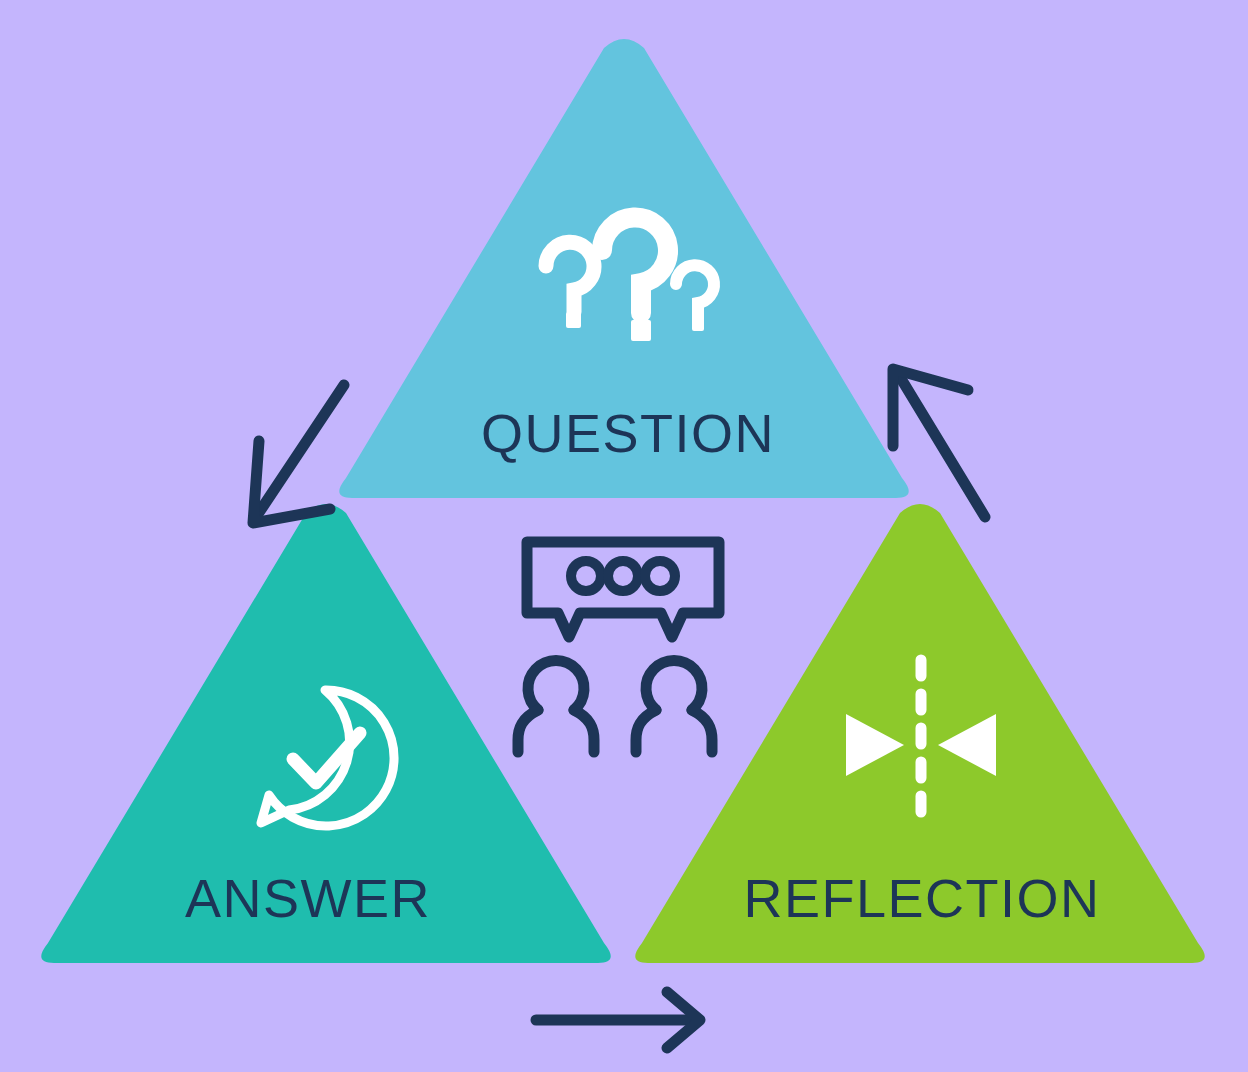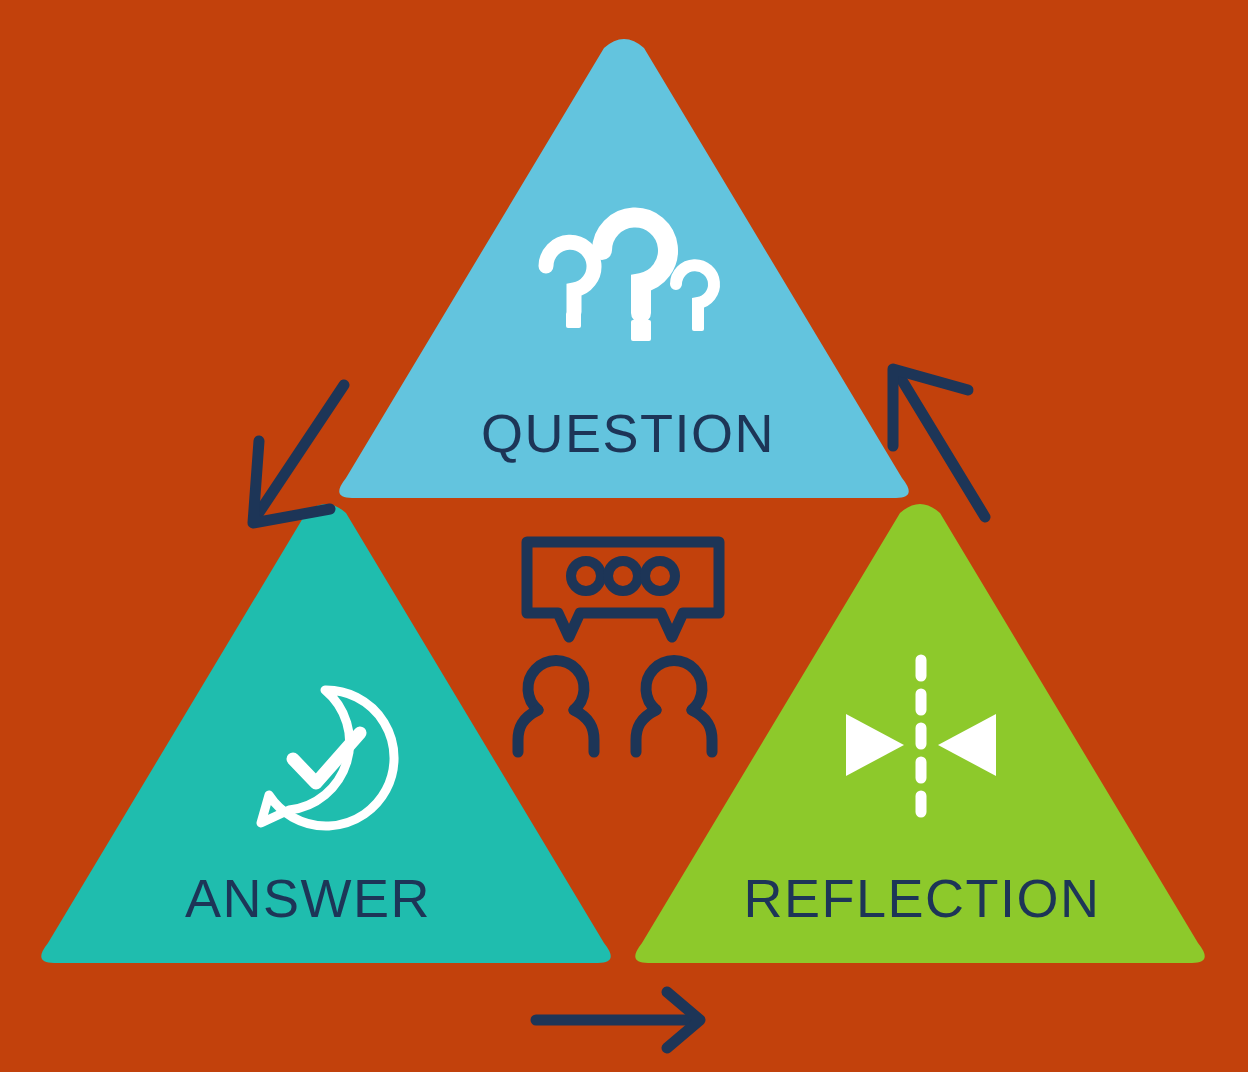--- a/index.html
+++ b/index.html
@@ -10,21 +10,21 @@
   body {
     width: 1248px;
     height: 1072px;
     font-family: "Liberation Sans", sans-serif;
     overflow: hidden;
   }
   #stage {
     position: relative;
     width: 1248px;
     height: 1072px;
-    background: #c2410c;
+    background: #c4b5fd;
   }
   #diagram-svg {
     position: absolute;
     left: 0;
     top: 0;
     width: 1248px;
     height: 1072px;
     display: block;
   }
   .tri-label {

